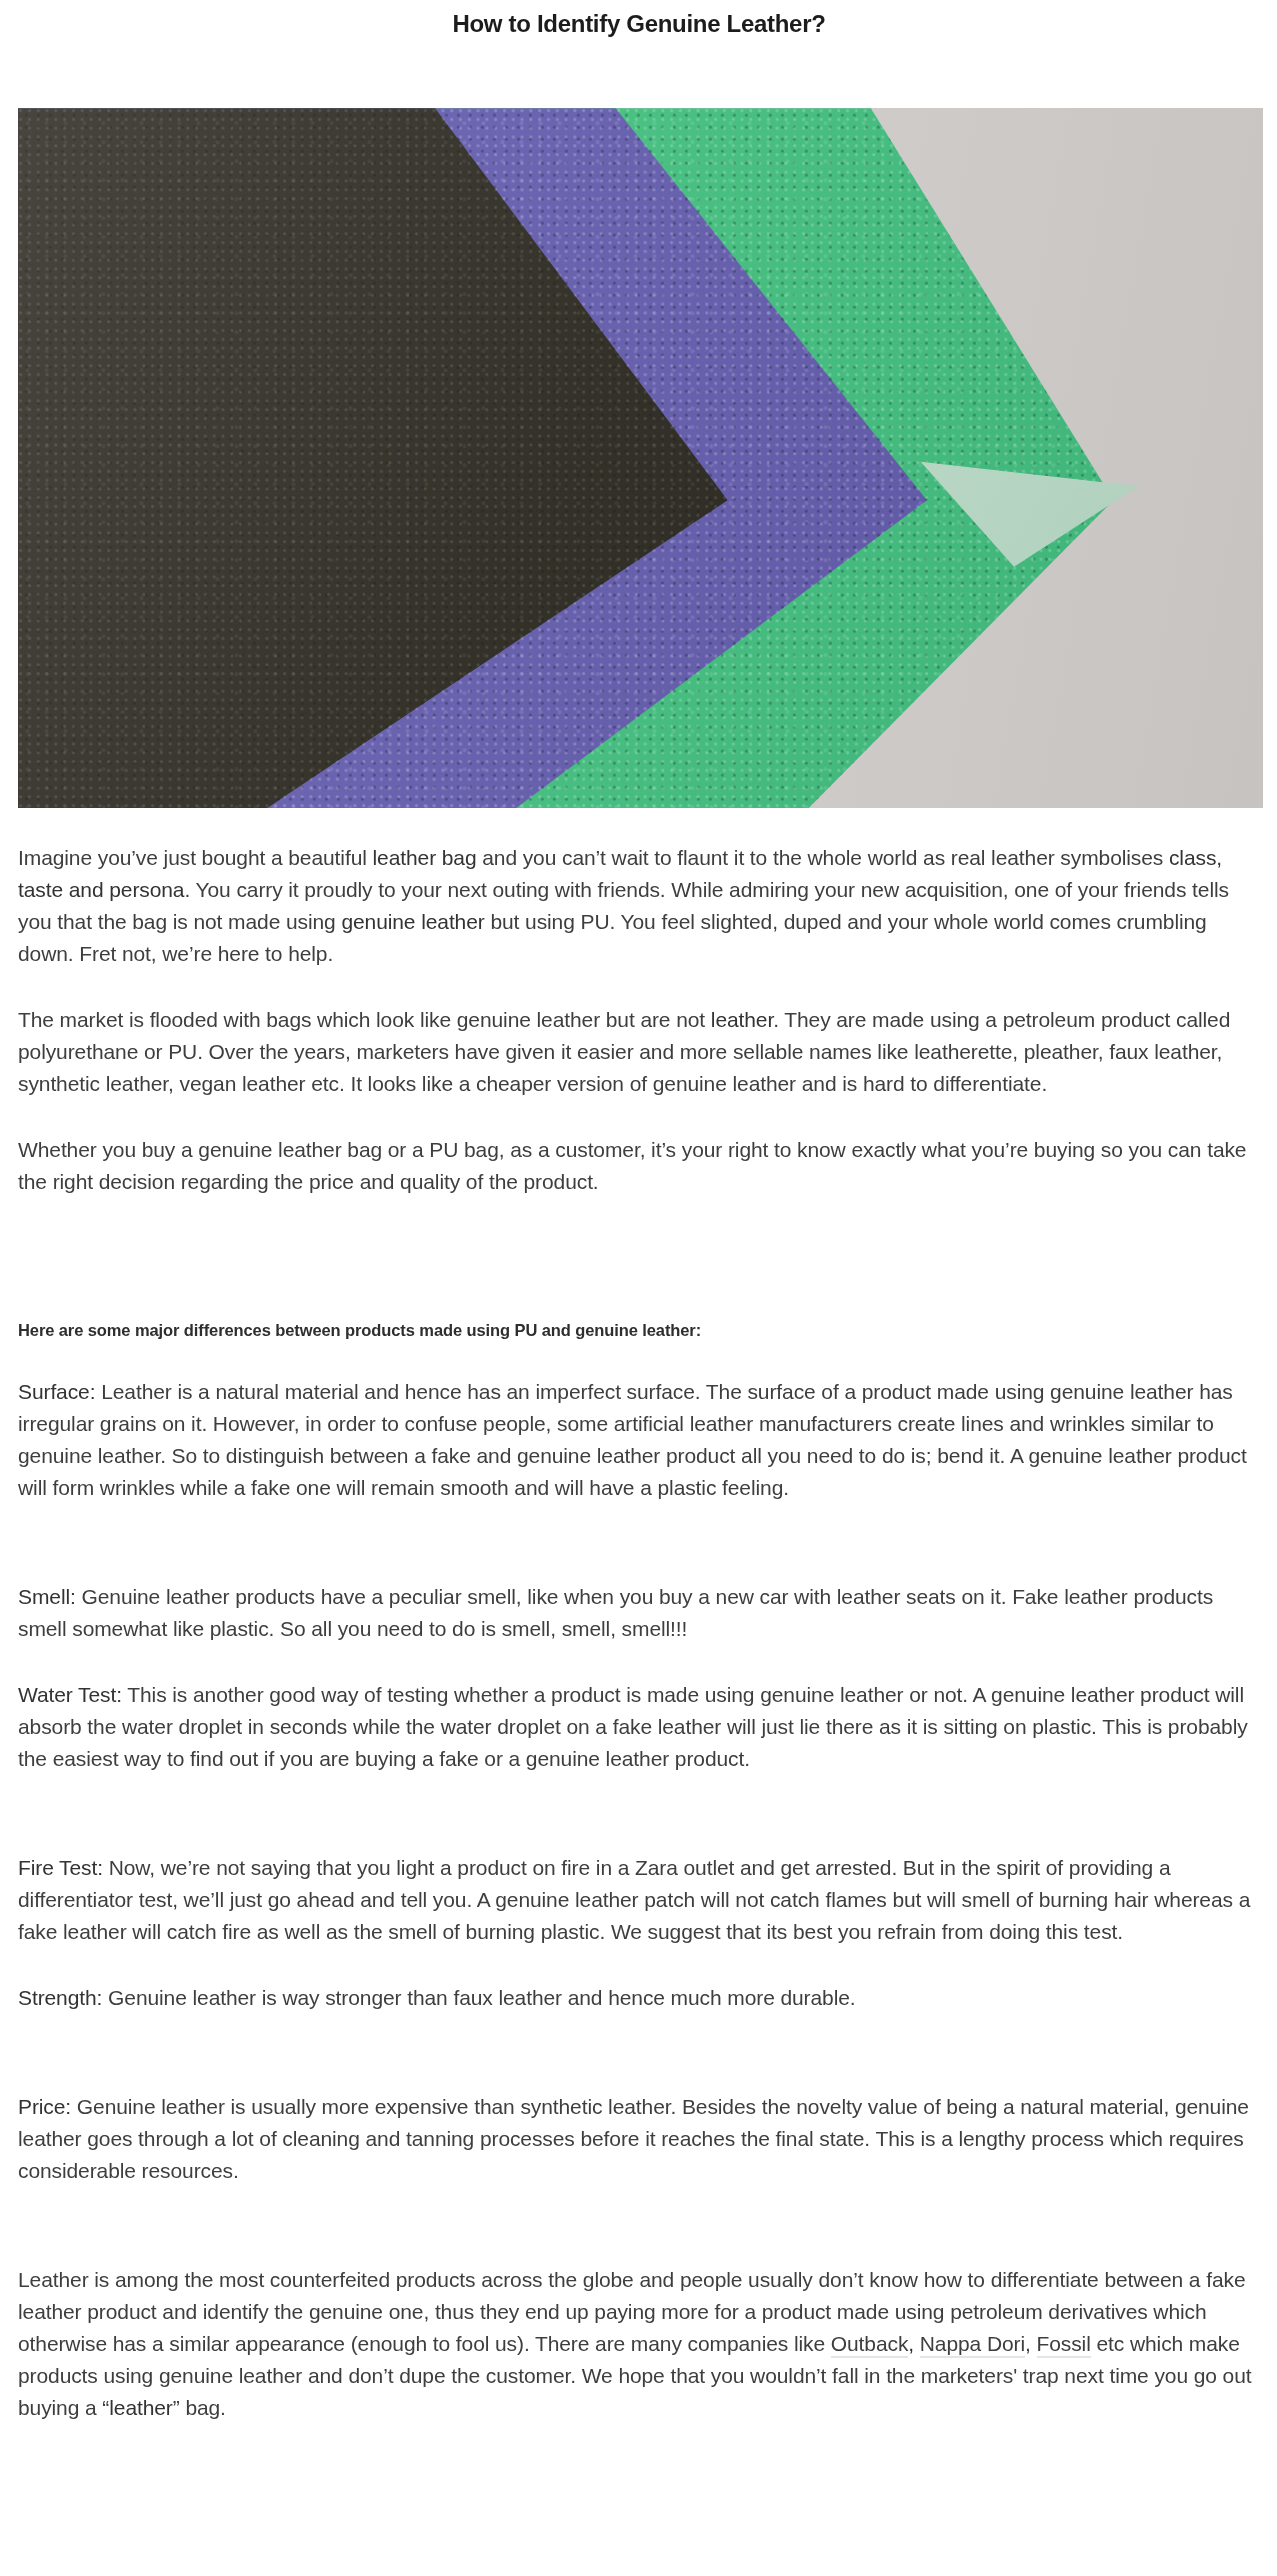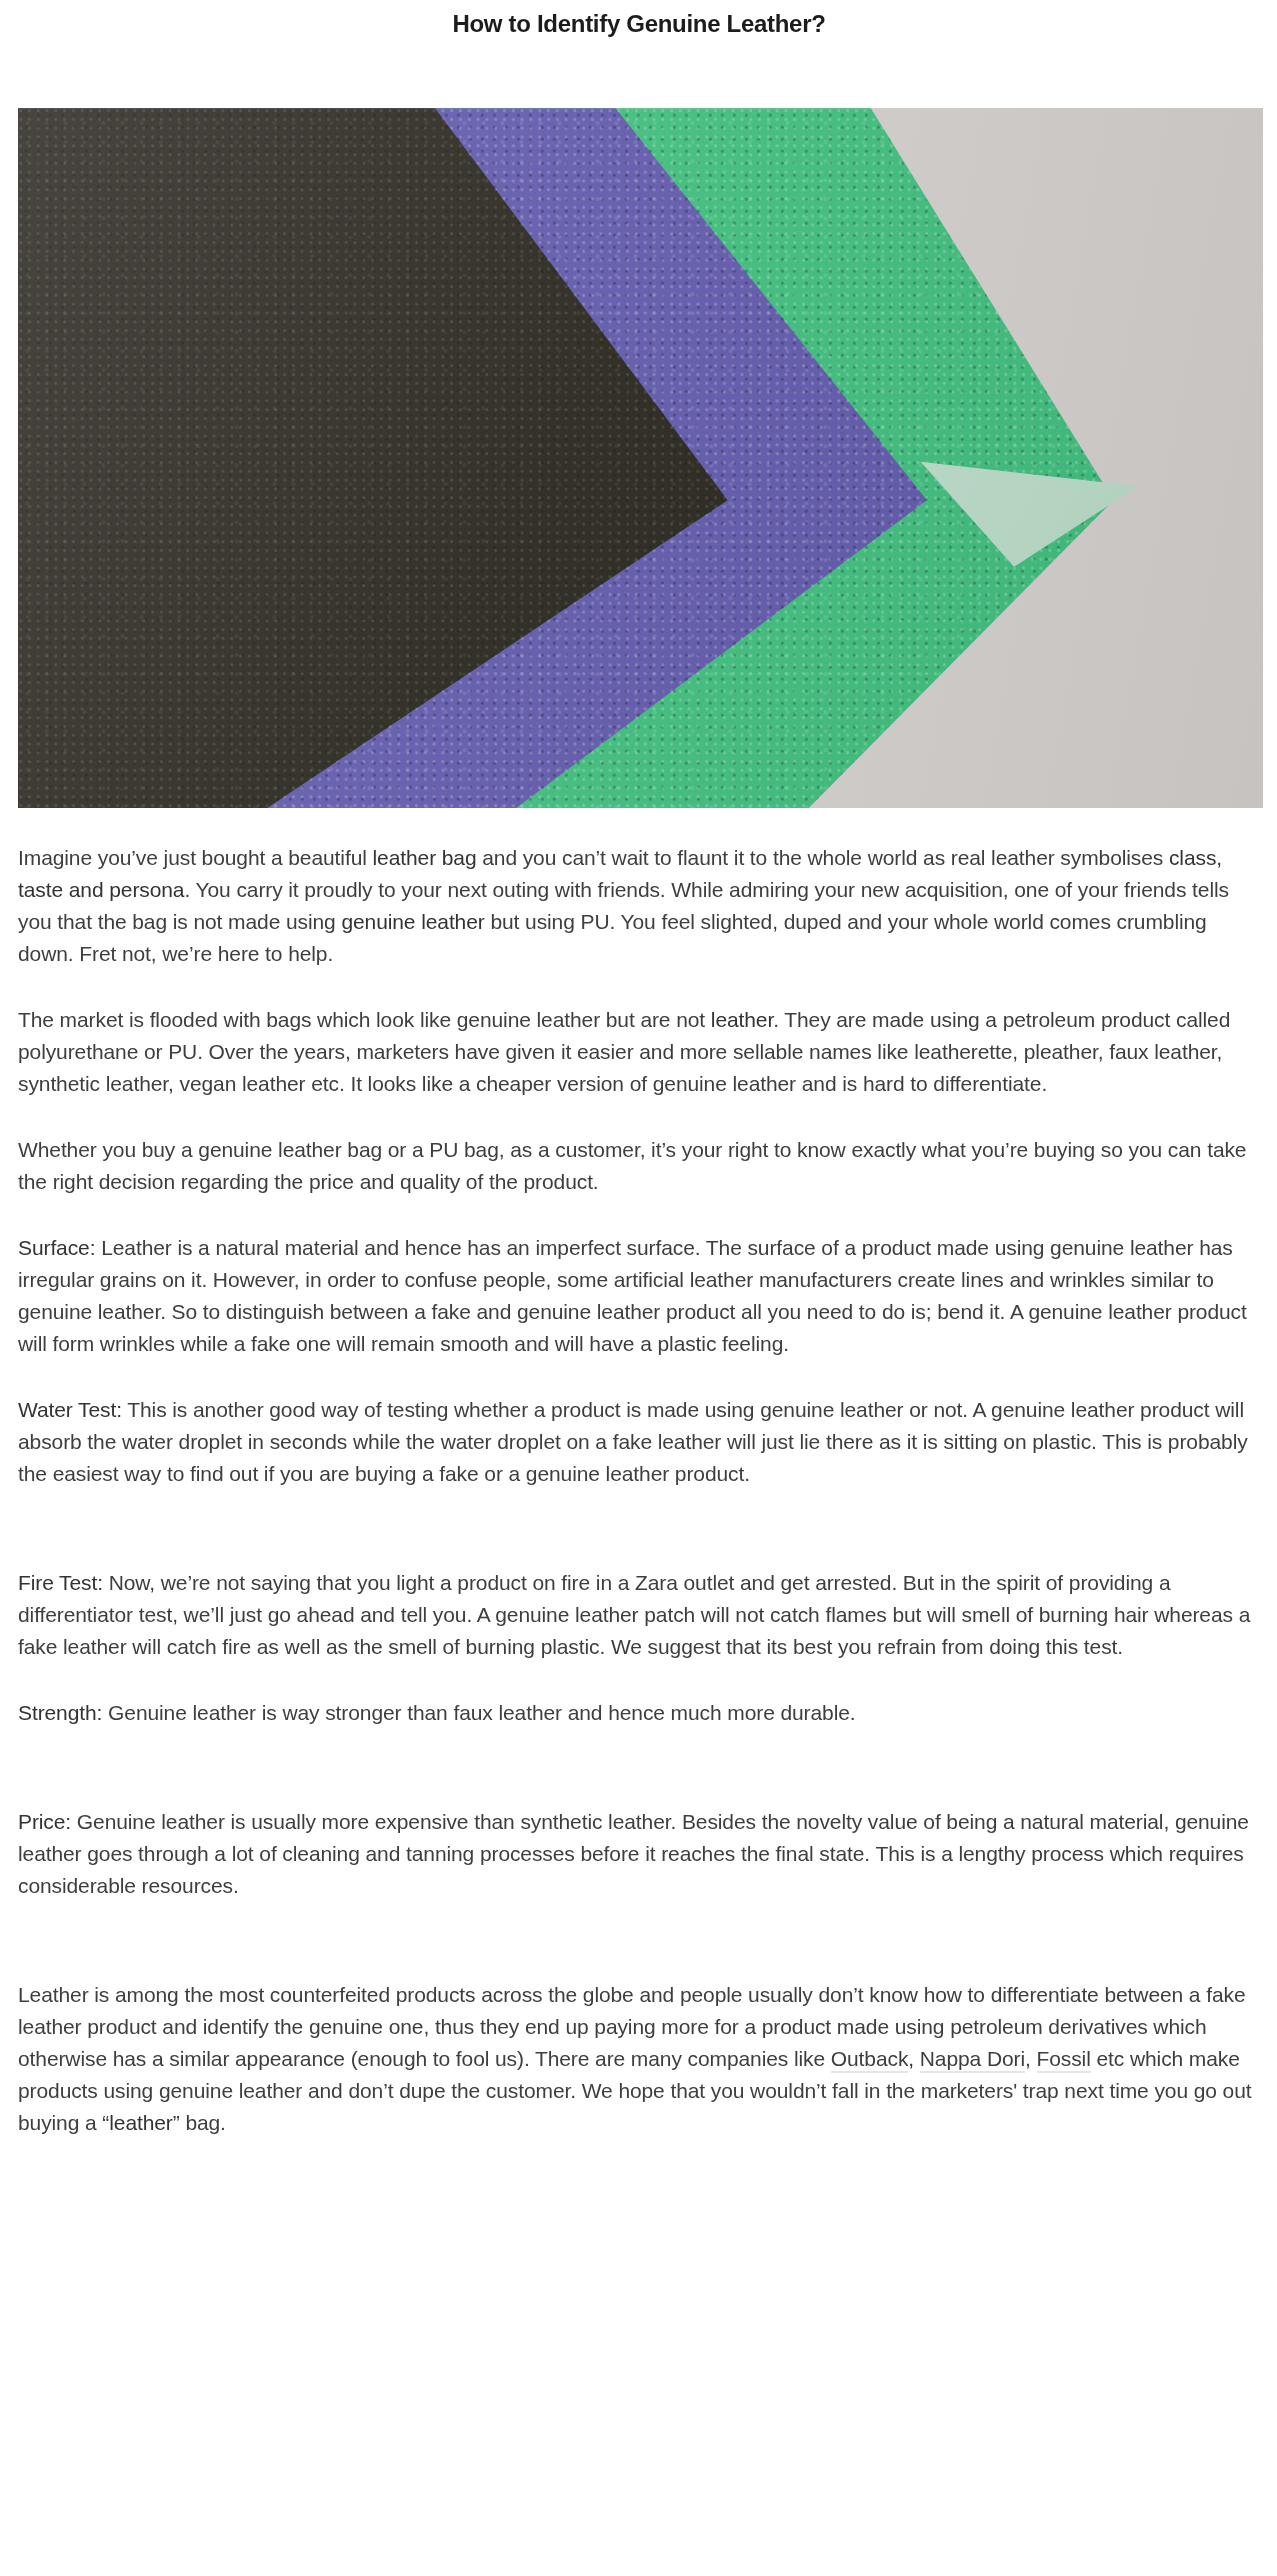--- a/index.html
+++ b/index.html
@@ -101,21 +101,23 @@
     <div class="swatch swatch-green"></div>
     <div class="green-fold"></div>
     <div class="swatch swatch-purple"></div>
     <div class="swatch swatch-black"></div>
   </div>
 
   <div class="article">
       <p class="para sp-n"><span>Imagine you’ve just bought a beautiful </span><strong>leather bag</strong><span> and you can’t wait to flaunt it to the whole world as real leather symbolises </span><strong>class, taste and persona</strong><span>. You carry it proudly to your next outing with friends. While admiring your new acquisition, one of your friends tells you that the bag is not made using </span><strong>genuine leather</strong><span> but using PU. You feel slighted, duped and your whole world comes crumbling down. Fret not, we’re here to help.</span></p>
       <p class="para sp-n"><span>The market is flooded with bags which look like genuine leather but are not </span><strong>leather</strong><span>. They are made using a petroleum product called polyurethane or PU. Over the years, marketers have given it easier and more sellable names like leatherette, pleather, faux leather, synthetic leather, vegan leather etc. It looks like a cheaper version of genuine leather and is hard to differentiate.</span></p>
       <p class="para sp-n"><span>Whether you buy a genuine leather bag or a PU bag, as a customer, it’s your right to know exactly what you’re buying so you can take the right decision regarding the price and quality of the product.</span></p>
+      <p class="subheading sp-xl"><span>Here are some major differences between products made using PU and genuine leather:</span></p>
       <p class="para sp-n"><strong>Surface:</strong><span> Leather is a natural material and hence has an imperfect surface. The surface of a product made using genuine leather has irregular grains on it. However, in order to confuse people, some artificial leather manufacturers create lines and wrinkles similar to genuine leather. So to distinguish between a fake and genuine leather product all you need to do is; bend it. A genuine leather product will form wrinkles while a fake one will remain smooth and will have a plastic feeling.</span></p>
+      <p class="para sp-l"><strong>Smell:</strong><span> Genuine leather products have a peculiar smell, like when you buy a new car with leather seats on it. Fake leather products smell somewhat like plastic. So all you need to do is smell, smell, smell!!!</span></p>
       <p class="para sp-n"><strong>Water Test:</strong><span> This is another good way of testing whether a product is made using genuine leather or not. A genuine leather product will absorb the water droplet in seconds while the water droplet on a fake leather will just lie there as it is sitting on plastic. This is probably the easiest way to find out if you are buying a fake or a genuine leather product.</span></p>
       <p class="para sp-l"><strong>Fire Test:</strong><span> Now, we’re not saying that you light a product on fire in a Zara outlet and get arrested. But in the spirit of providing a differentiator test, we’ll just go ahead and tell you. A genuine leather patch will not catch flames but will smell of burning hair whereas a fake leather will catch fire as well as the smell of burning plastic. We suggest that its best you refrain from doing this test.</span></p>
       <p class="para sp-n"><strong>Strength:</strong><span> Genuine leather is way stronger than faux leather and hence much more durable.</span></p>
       <p class="para sp-l"><strong>Price:</strong><span> Genuine leather is usually more expensive than synthetic leather. Besides the novelty value of being a natural material, genuine leather goes through a lot of cleaning and tanning processes before it reaches the final state. This is a lengthy process which requires considerable resources.</span></p>
       <p class="para sp-l"><span>Leather is among the most counterfeited products across the globe and people usually don’t know how to differentiate between a fake leather product and identify the genuine one, thus they end up paying more for a product made using petroleum derivatives which otherwise has a similar appearance (enough to fool us). There are many companies like </span><a href="#">Outback</a><strong>,</strong><span> </span><a href="#">Nappa Dori</a><span>, </span><a href="#">Fossil</a><span> etc which make products using genuine leather and don’t dupe the customer. We hope that you wouldn’t fall in the marketers' trap next time you go out buying a “</span><strong>leather</strong><span>” bag.</span></p>
     </div>
 
 </div>
 
 

